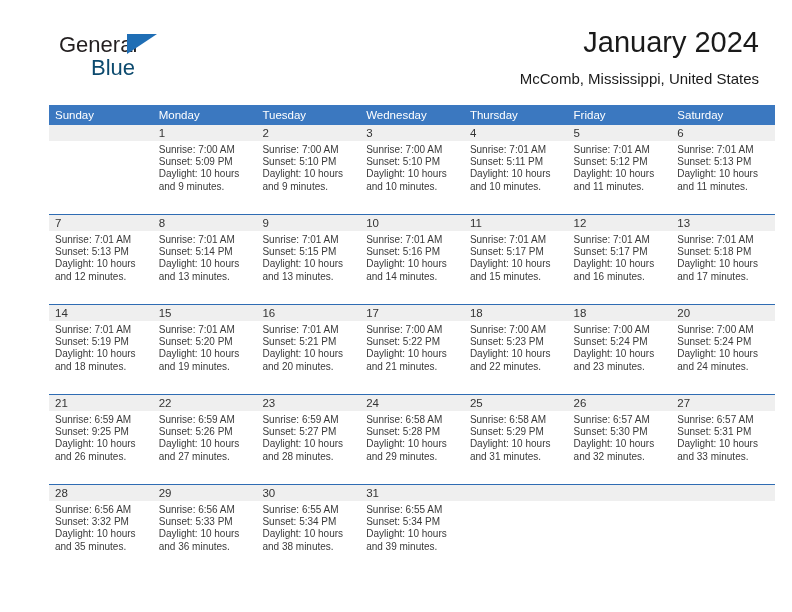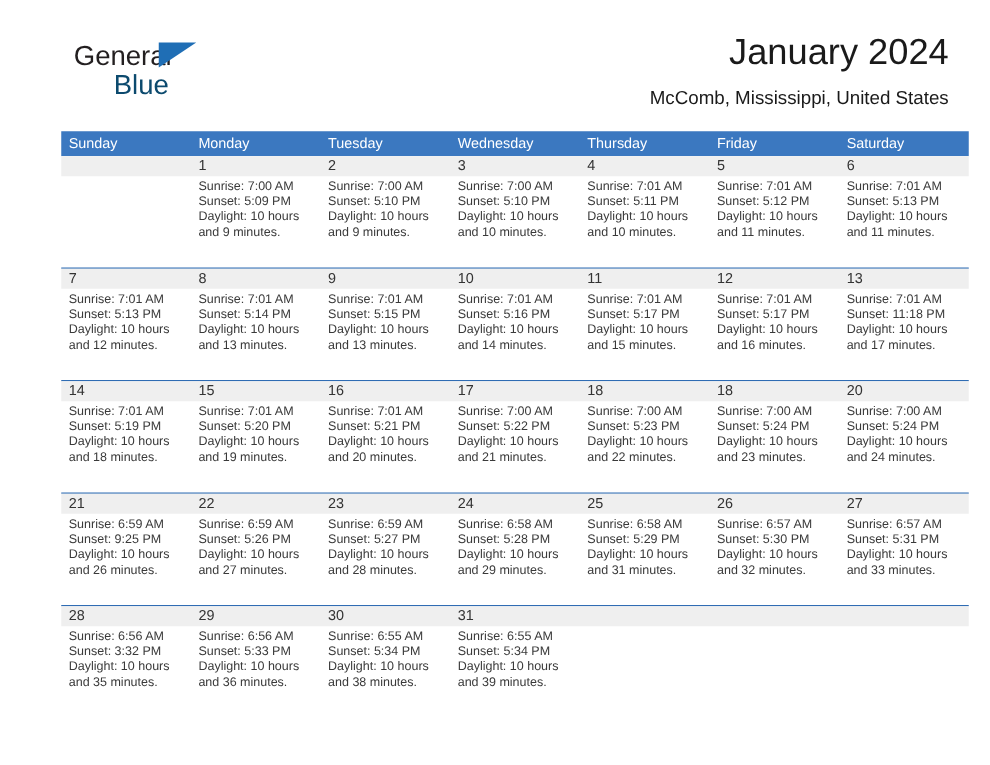--- a/index.html
+++ b/index.html
@@ -288,21 +288,21 @@
                 <div>Sunrise: 7:01 AM</div>
                 <div>Sunset: 5:17 PM</div>
                 <div>Daylight: 10 hours</div>
                 <div>and 16 minutes.</div>
               </div>
             </div>
             <div class="cell">
               <div class="daynum">13</div>
               <div class="info">
                 <div>Sunrise: 7:01 AM</div>
-                <div>Sunset: 11:18 PM</div>
+                <div>Sunset: 5:18 PM</div>
                 <div>Daylight: 10 hours</div>
                 <div>and 17 minutes.</div>
               </div>
             </div>
           </div>
         </div>
         <div class="week">
           <div class="daynum-band"></div>
           <div class="daycells">
             <div class="cell">

